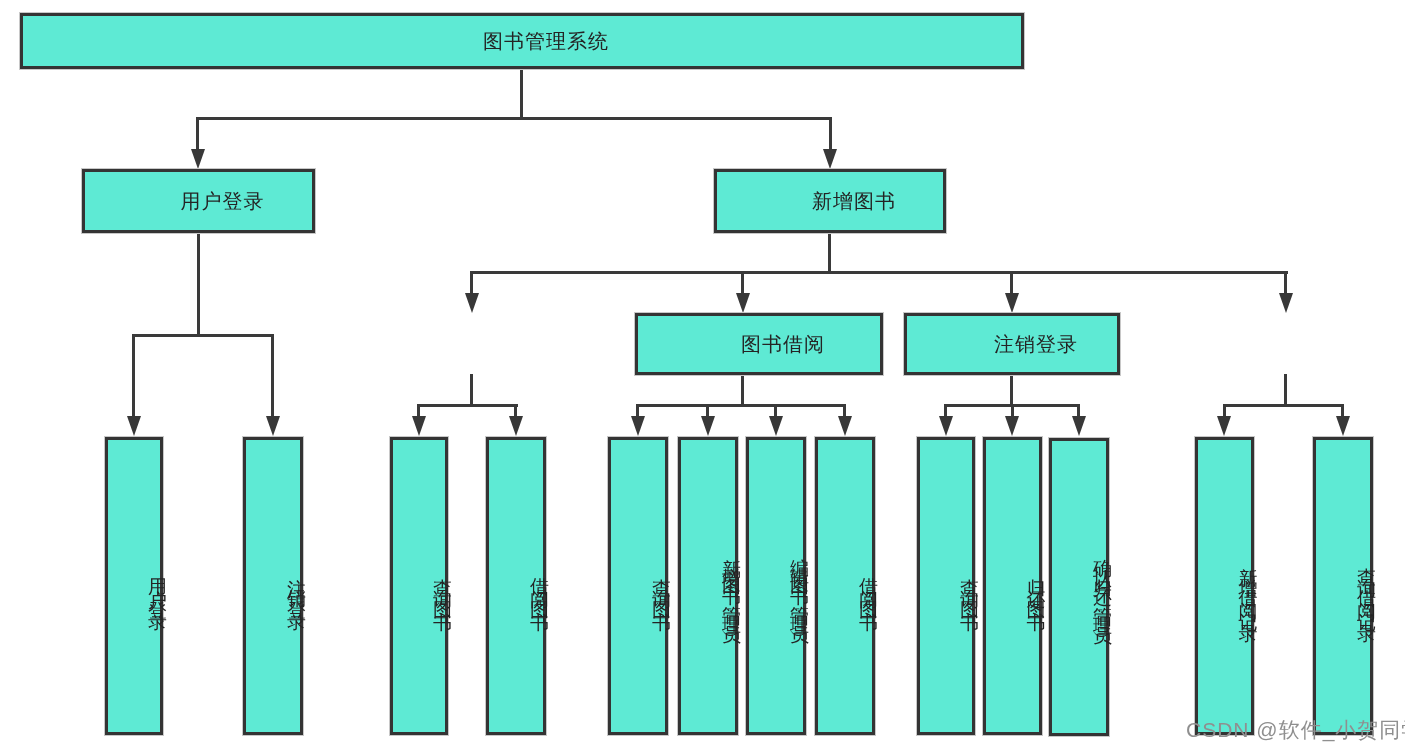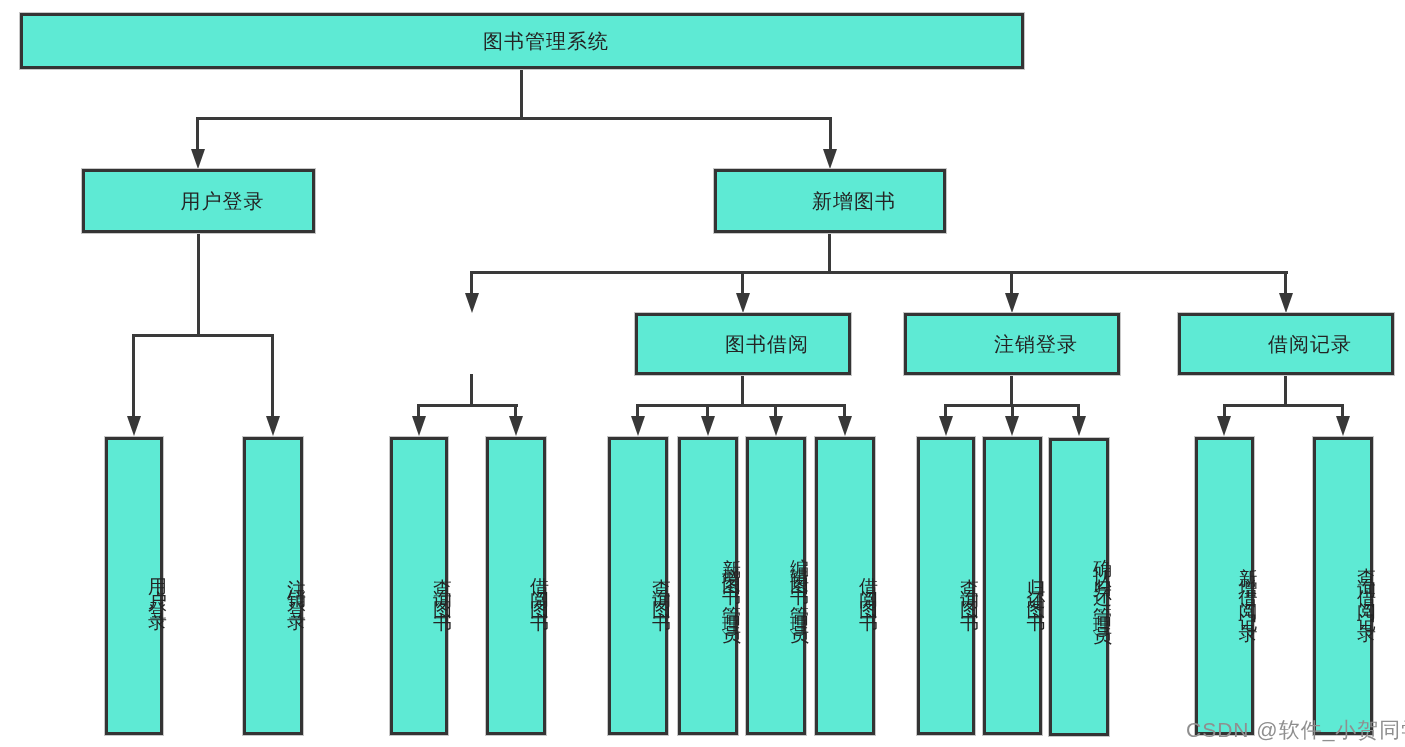--- a/index.html
+++ b/index.html
@@ -55,25 +55,24 @@
 
 <div class="stage">
 
   <div class="node hnode" style="left:20px;top:13px;width:1004px;height:56px;">图书管理系统</div>
 
   <div class="node hnode" style="left:82px;top:169px;width:233px;height:64px;">用户登录</div>
 
   <div class="node hnode" style="left:714px;top:169px;width:232px;height:64px;">新增图书</div>
 
 
-  <div class="node hnode" style="left:635px;top:313px;width:216px;height:62px;">图书借阅</div>
+  <div class="node hnode" style="left:635px;top:313px;width:248px;height:62px;">图书借阅</div>
 
   <div class="node hnode" style="left:904px;top:313px;width:216px;height:62px;">注销登录</div>
 
-  <div class="node hnode" style="left:1178px;top:313px;width:216px;height:62px;">借阅记录</div>
 
   <div class="node vnode" style="left:105px;top:437px;width:58px;height:298px;">用户登录</div>
 
   <div class="node vnode" style="left:243px;top:437px;width:60px;height:298px;">注销登录</div>
 
   <div class="node vnode" style="left:390px;top:437px;width:58px;height:298px;">查询图书</div>
 
   <div class="node vnode" style="left:486px;top:437px;width:60px;height:298px;">借阅图书</div>
 
   <div class="node vnode" style="left:608px;top:437px;width:60px;height:298px;">查询图书</div>

